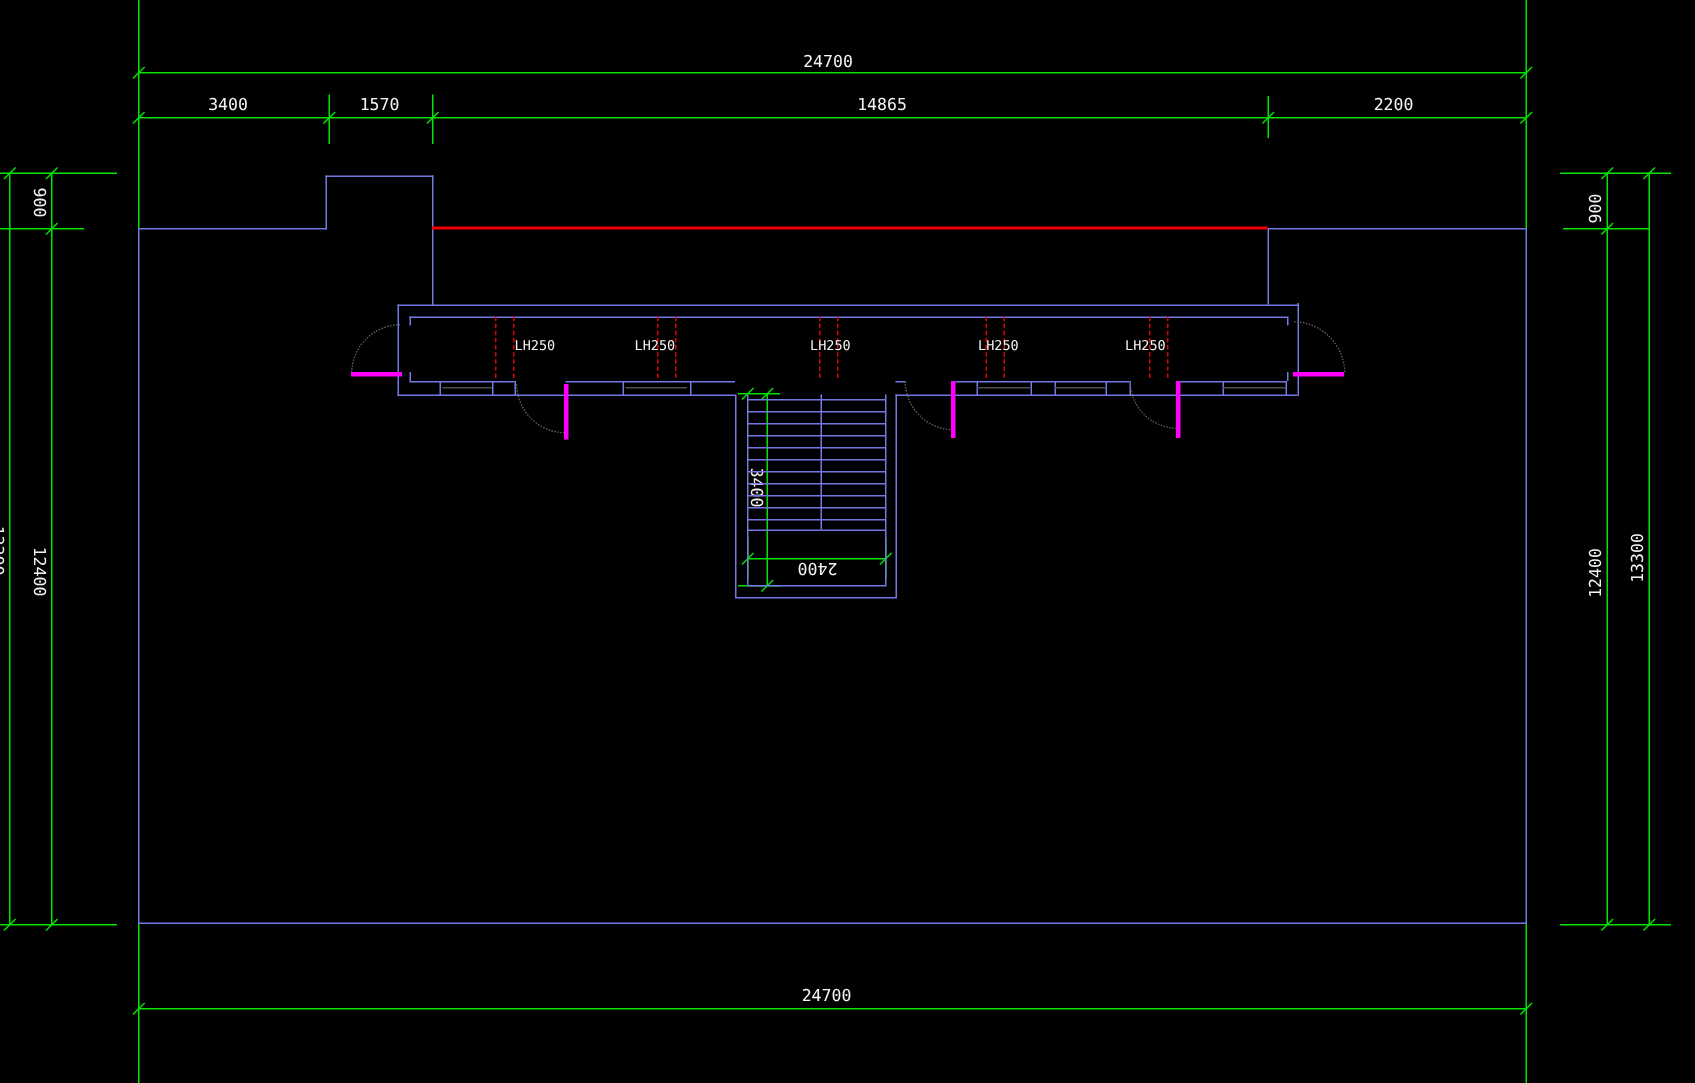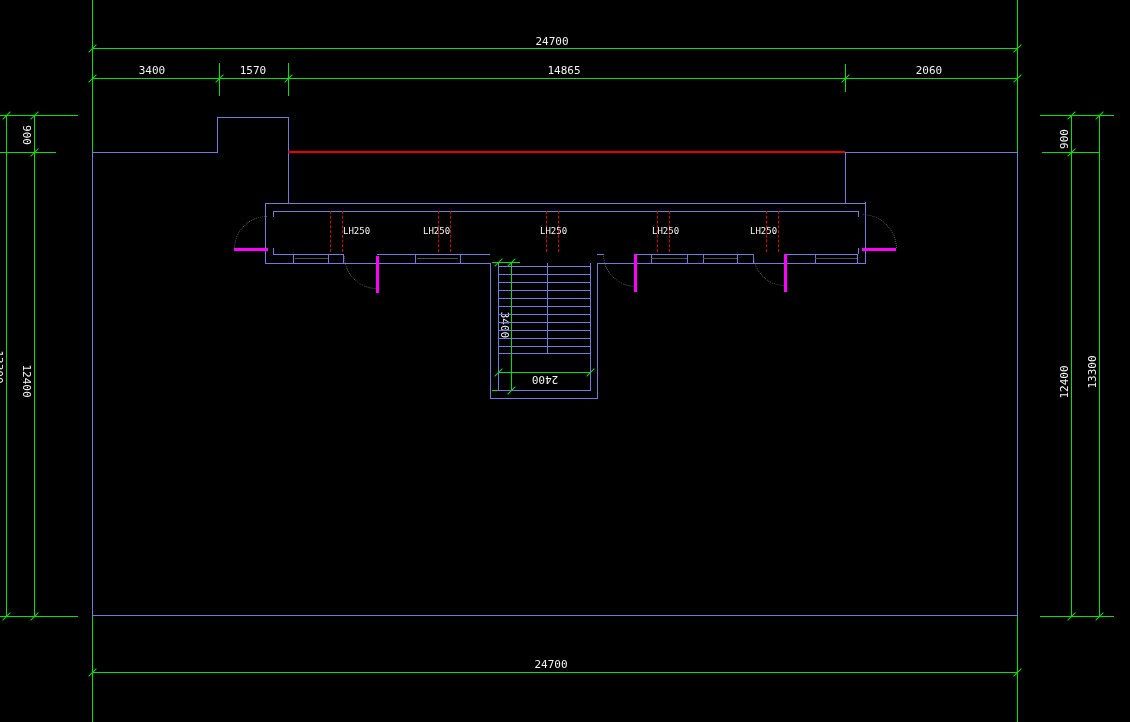--- a/index.html
+++ b/index.html
@@ -81,22 +81,22 @@
     <div class="tk" style="left:1012px;top:672px"></div>
     <div class="tk" style="left:506px;top:262px"></div>
     <div class="tk" style="left:493px;top:262px"></div>
     <div class="tk" style="left:506px;top:390px"></div>
     <div class="tk" style="left:493px;top:372px"></div>
     <div class="tk" style="left:585px;top:372px"></div>
 
     <div class="t ctr" style="left:552px;top:41px">24700</div>
     <div class="t ctr" style="left:152px;top:70px">3400</div>
     <div class="t ctr" style="left:253px;top:70px">1570</div>
-    <div class="t ctr" style="left:564px;top:70px">14865</div>
-    <div class="t ctr" style="left:929px;top:70px">2060</div>
+    <div class="t ctr" style="left:588px;top:70px">14865</div>
+    <div class="t ctr" style="left:929px;top:70px">2200</div>
     <div class="t ctr" style="left:551px;top:664px">24700</div>
     <div class="t r90" style="left:26px;top:135px">900</div>
     <div class="t r90" style="left:26px;top:381px">12400</div>
     <div class="t r90" style="left:-2px;top:367px">13300</div>
     <div class="t r270" style="left:1064px;top:139px">900</div>
     <div class="t r270" style="left:1064px;top:382px">12400</div>
     <div class="t r270" style="left:1092px;top:372px">13300</div>
     <div class="t r90" style="left:504px;top:325px">3400</div>
     <div class="t r180" style="left:545px;top:379px">2400</div>
   </div>

